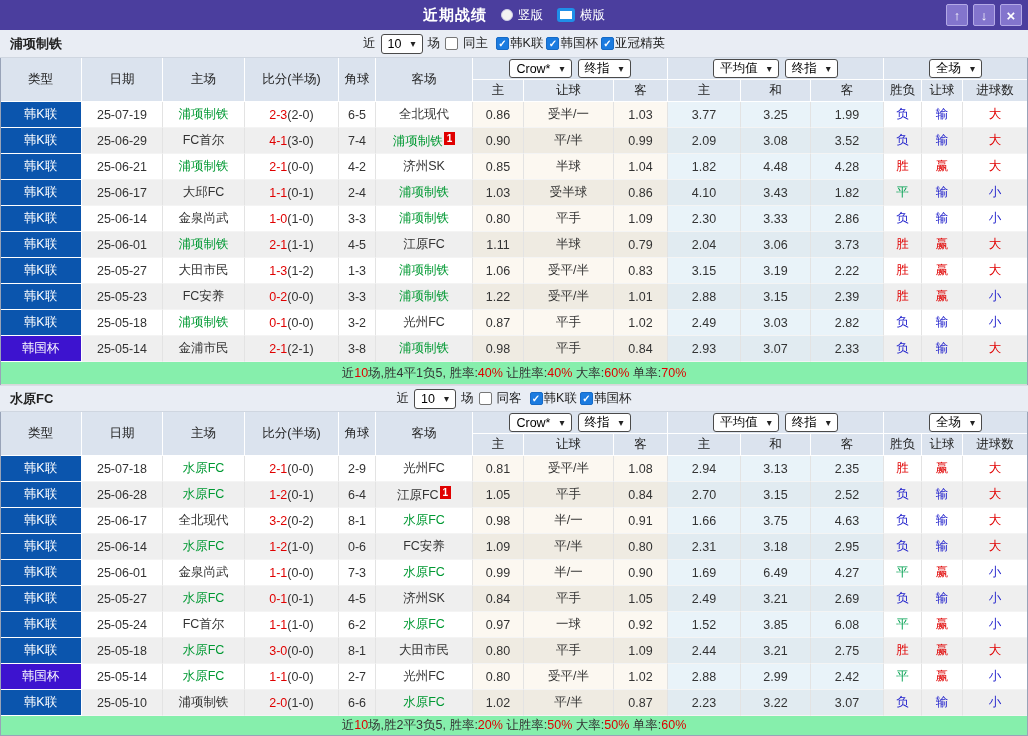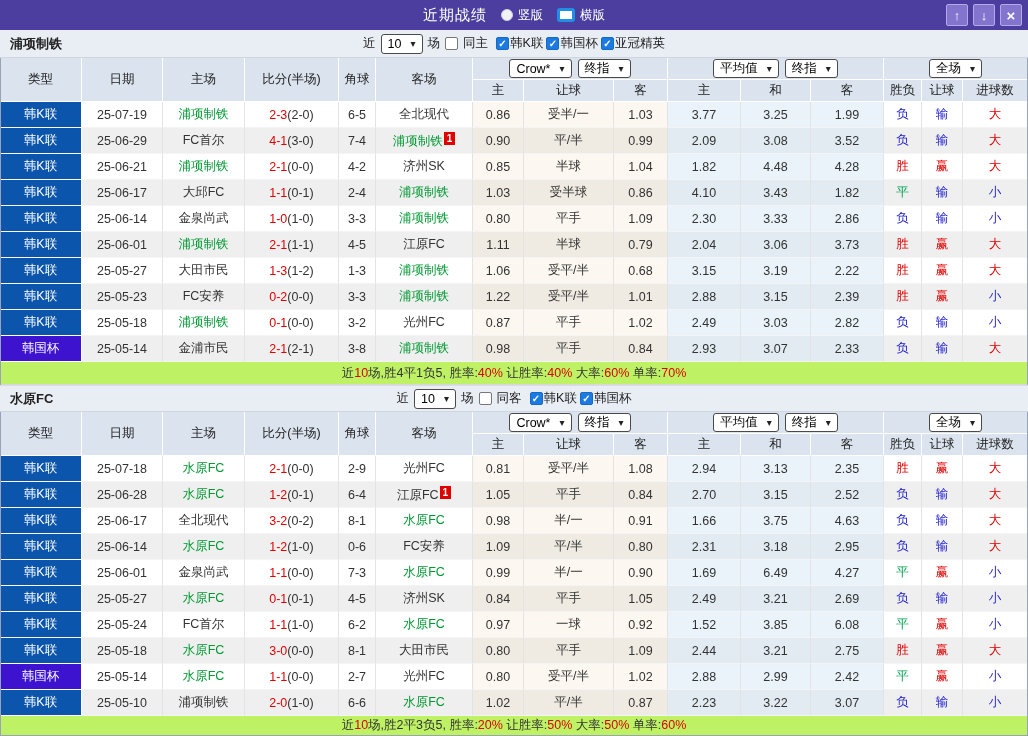--- a/index.html
+++ b/index.html
@@ -3,21 +3,21 @@
 <meta charset="utf-8">
 <style>
   * { box-sizing: border-box; margin: 0; padding: 0; }
   html,body { width: 1028px; height: 736px; }
   body { font-family: "Liberation Sans", sans-serif; background: #fff; overflow: hidden; }
   .app { width: 1028px; height: 736px; background: #fff; outline: 1px solid #98a3b8; outline-offset: -1px; }
 
   
   .titlebar { height: 30px; background: #4b3e9e; position: relative;
               display: flex; align-items: center; justify-content: center; gap: 14px; }
-  .title { color: #fff; font-weight: normal; font-size: 15px; letter-spacing: 1px; }
+  .title { color: #fff; font-weight: bold; font-size: 15px; letter-spacing: 1px; }
   .radio-group { display: flex; align-items: center; gap: 5px; color: #fff; font-size: 12.5px; }
   .radio { width: 12px; height: 12px; border-radius: 50%; background: #f2f2f2; display: inline-block; border: 1px solid #cfcfe8; }
   .radio.sel { width: 14px; height: 14px; border: 3px solid #1f8fe8; background: #fff; }
   .win-buttons { position: absolute; right: 6px; top: 4px; display: flex; gap: 5px; }
   .wbtn { width: 22px; height: 22px; background: #8375cd; border: 1px solid #b3a9e6; border-radius: 2px;
           color: #fff; font-size: 13px; font-weight: bold; display: flex; align-items: center; justify-content: center;
           cursor: pointer; }
   .wbtn.close { font-size: 15px; }
 
   
@@ -58,21 +58,21 @@
   td.col-avg { background: #e9f3f9; }
   tr.alt td.col-avg { background: #e1ebf1; }
   .focus { color: #009933; }
   .score-main { color: #e00000; }
   .score-half { color: #333; }
   .sup-badge { display: inline-block; background: #e00000; color: #fff; font-size: 10px; line-height: 13px;
                padding: 0 3px; vertical-align: 3px; margin-left: 1px; font-weight: bold; }
   .t-red { color: #e00000; }
   .t-blue { color: #2323cc; }
   .t-green { color: #00a050; }
-  tfoot td { text-align: center; font-size: 12.5px; color: #333; background: #bef264;
+  tfoot td { text-align: center; font-size: 12.5px; color: #333; background: #86efac;
              border-bottom: 1px solid #d8d8d8; }
   .panel1 tfoot td { height: 23px; }
   .panel2 tfoot td { height: 19px; border-bottom: none; }
   tfoot .red { color: #e00000; }
 </style>
 </head>
 <body>
 
 <div class="app">
 
@@ -297,21 +297,21 @@
           </tr>
           <tr>
             <td class="c-type">韩K联</td>
             <td>25-05-27</td>
             <td><span>大田市民</span></td>
             <td><span class="score-main">1-3</span><span class="score-half">(1-2)</span></td>
             <td>1-3</td>
             <td><span class="focus">浦项制铁</span></td>
             <td class="col-crow">1.06</td>
             <td class="col-crow">受平/半</td>
-            <td class="col-crow">0.68</td>
+            <td class="col-crow">0.83</td>
             <td class="col-avg">3.15</td>
             <td class="col-avg">3.19</td>
             <td class="col-avg">2.22</td>
             <td class="t-red">胜</td>
             <td class="t-red">赢</td>
             <td class="t-red">大</td>
           </tr>
           <tr class="alt">
             <td class="c-type">韩K联</td>
             <td>25-05-23</td>

